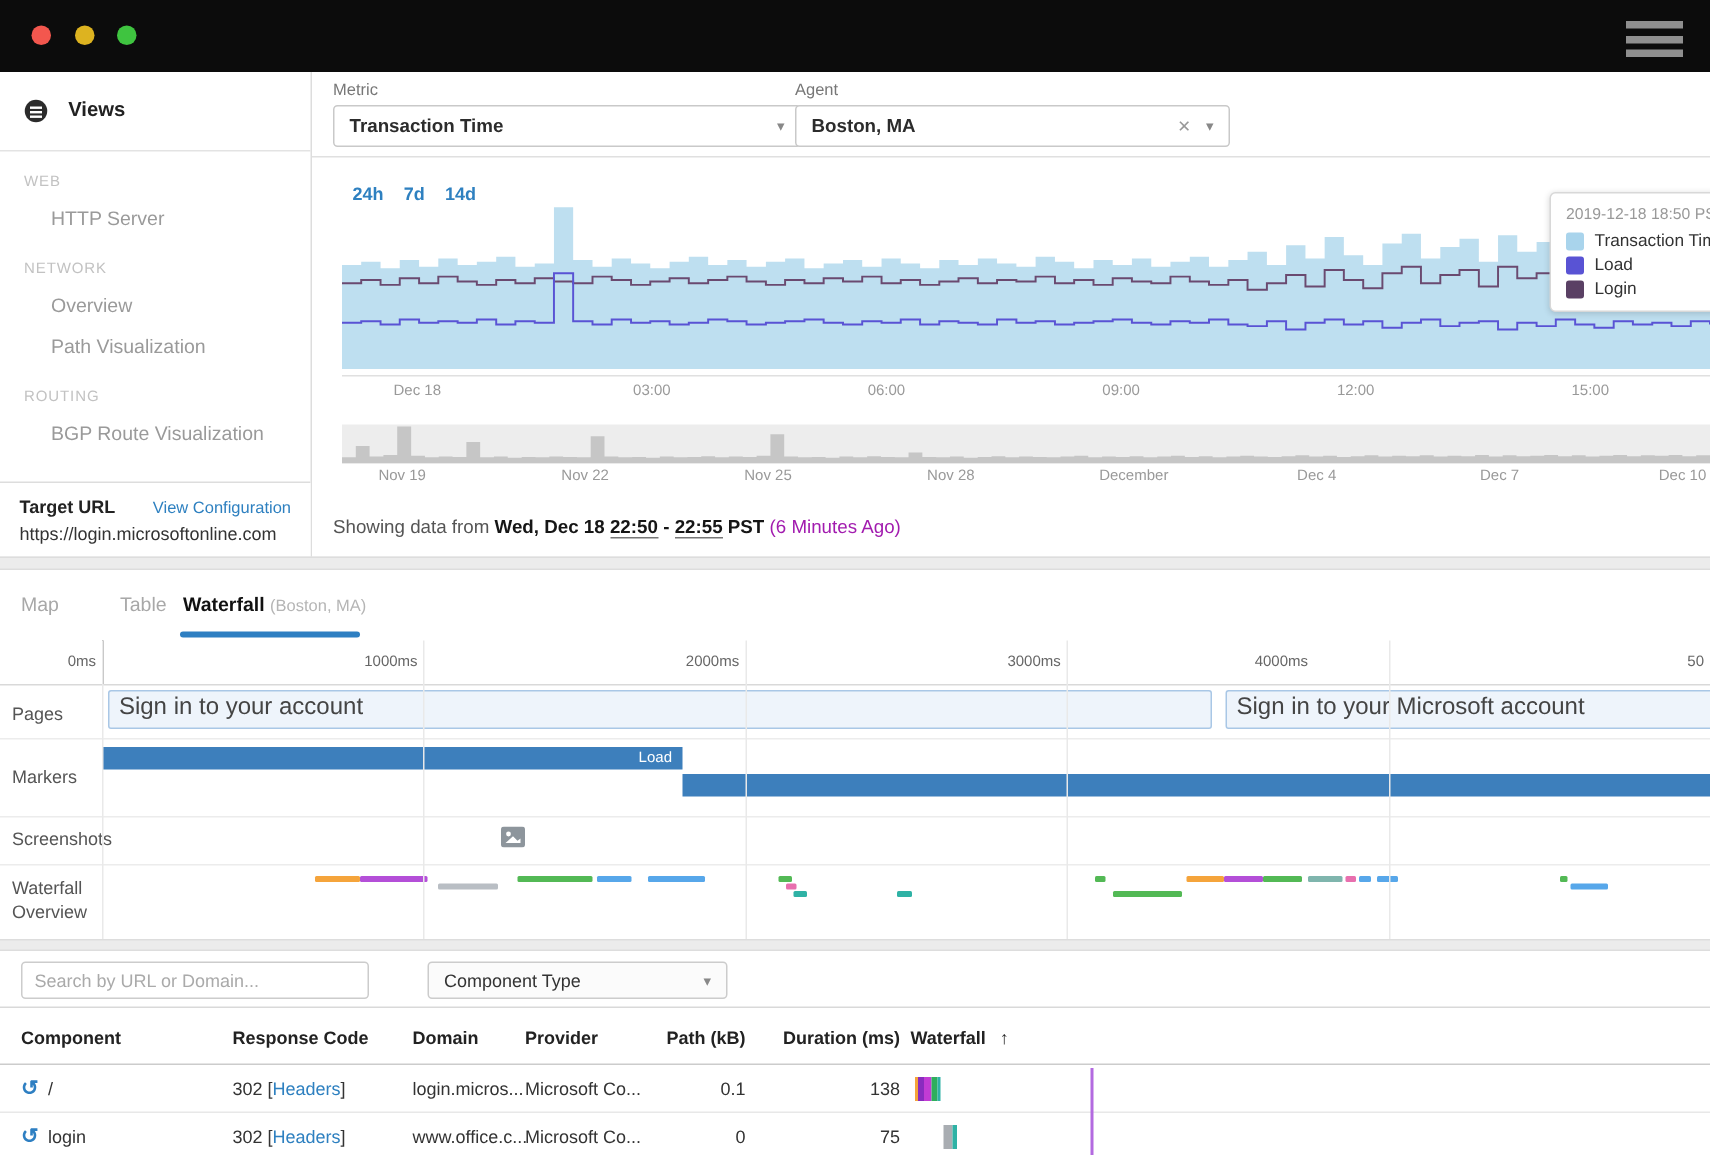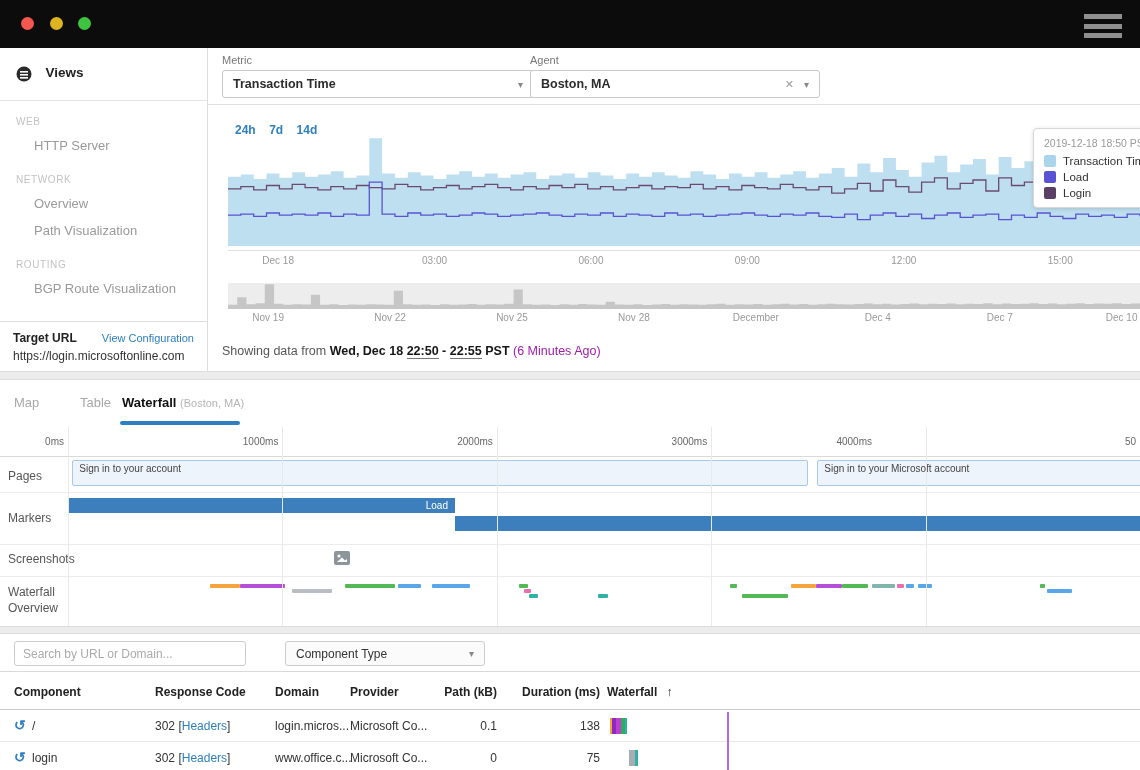--- a/index.html
+++ b/index.html
@@ -45,21 +45,21 @@
   .band{left:0;width:1140px;background:#ececec;border-top:1px solid #ddd;border-bottom:1px solid #ddd;box-sizing:border-box;}
   .tab{font-size:13px;color:#a8a8a8;cursor:pointer;}
   .tab.active{color:#111;font-weight:bold;}
   .tab-suffix{font-size:11px;color:#b5b5b5;font-weight:normal;}
   .tab-underline{height:4px;background:#2e7fc2;border-radius:2px;}
   
   .gline{width:1px;background:#e9e9e9;}
   .rowline{left:0;width:1140px;height:1px;background:#ececec;}
   .rlabel{font-size:12px;color:#555;}
   .ruler-lab{position:absolute;font-size:10px;color:#666;text-align:right;width:76px;}
-  .pagebox{position:absolute;height:26px;background:#eef4fb;border:1px solid #a9c7e6;border-radius:2px;box-sizing:border-box;font-size:10px;color:#444;padding:2px 6px;overflow:hidden;white-space:nowrap;}
+  .pagebox{position:absolute;height:26px;background:#eef4fb;border:1px solid #a9c7e6;border-radius:2px;box-sizing:border-box;font-size:16px;color:#444;padding:2px 6px;overflow:hidden;white-space:nowrap;}
   .markerbar{position:absolute;height:15px;background:#3d7fbc;}
   .markerbar .mlab{position:absolute;right:7px;top:2px;font-size:10px;color:#fff;}
   .ovseg{position:absolute;border-radius:1px;}
   
   .searchbox{border:1px solid #ccc;border-radius:3px;height:25px;box-sizing:border-box;font-size:12px;color:#333;padding:0 8px;width:232px;font-family:"Liberation Sans",sans-serif;}
   .searchbox::placeholder{color:#aaa;}
   .fselect{border:1px solid #ccc;border-radius:3px;height:25px;box-sizing:border-box;background:#fbfbfb;font-size:12px;color:#333;display:flex;align-items:center;padding:0 10px;width:200px;cursor:pointer;}
   
   .th{font-size:12px;font-weight:bold;color:#222;}
   .td{font-size:12px;color:#333;white-space:nowrap;}

